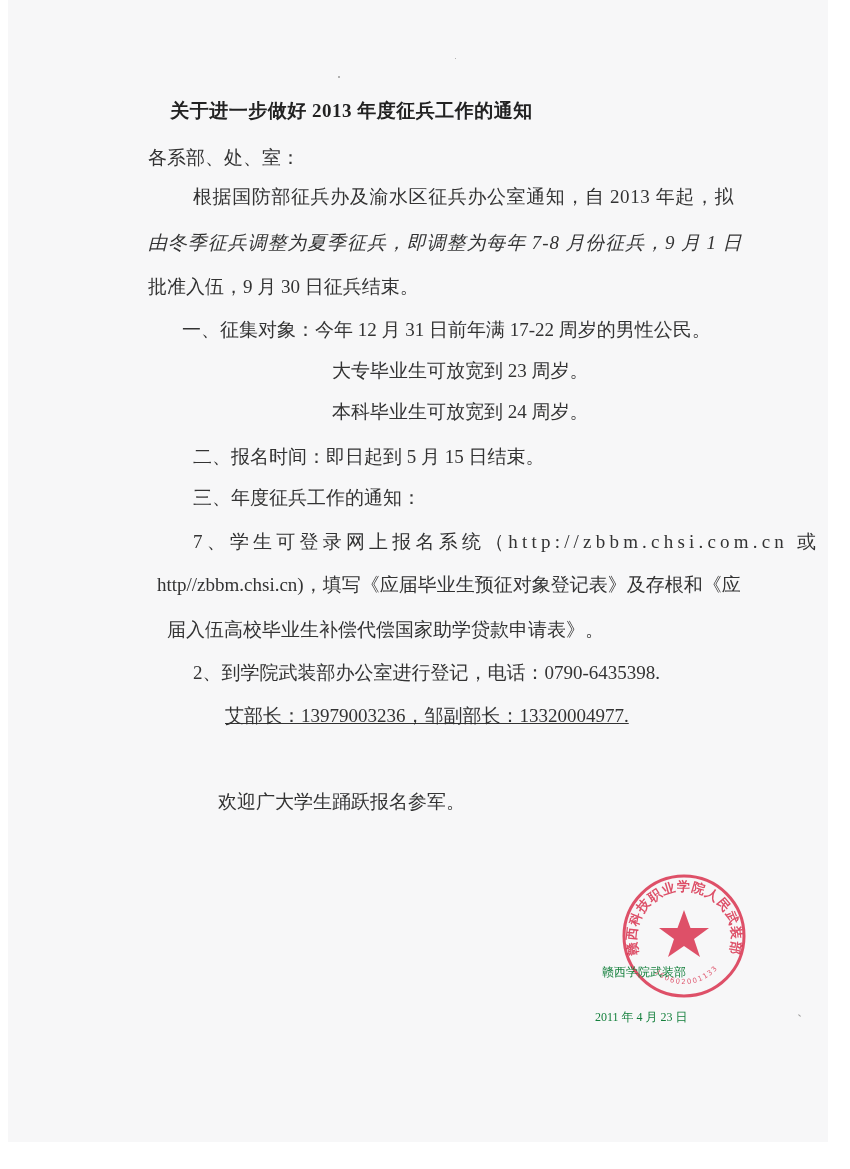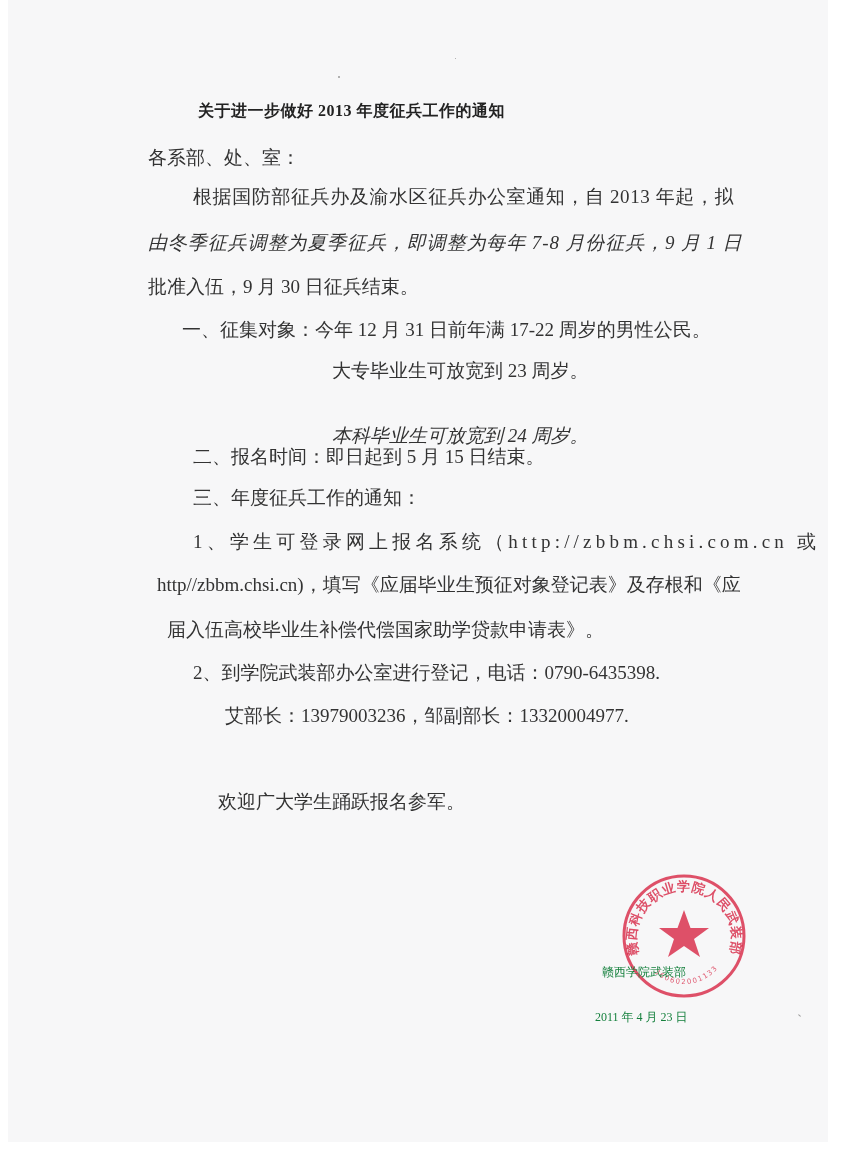--- a/index.html
+++ b/index.html
@@ -12,21 +12,21 @@
   .paper {
     position: absolute; left: 8px; top: 0; width: 820px; height: 1142px;
     background: #f7f7f8;
   }
   .line {
     position: absolute; white-space: nowrap; font-size: 19px; line-height: 22px;
     color: #333333;
   }
   .title {
     position: absolute; left: 0; width: 703px; top: 98px; text-align: center;
-    font-size: 16px; line-height: 26px; font-weight: bold; color: #222222;
+    font-size: 19px; line-height: 26px; font-weight: bold; color: #222222;
     letter-spacing: 0.5px;
   }
   .spaced { letter-spacing: 7px; }
   .stamp {
     position: absolute; left: 620px; top: 872px; width: 128px; height: 128px;
   }
   .stamp svg { width: 128px; height: 128px; }
   .sig { position: absolute; white-space: nowrap; font-size: 12px; line-height: 22px; color: #15803d; margin-left: 12px; }
   .speck { position: absolute; width: 2px; height: 2px; background: #9a9a9a; border-radius: 1px; }
 </style>
@@ -38,32 +38,32 @@
 <div class="title">关于进一步做好 2013 年度征兵工作的通知</div>
 
 <div class="line" style="left:148px; top:147px;">各系部、处、室：</div>
 
 <div class="line" style="left:193px; top:186px; letter-spacing:0.6px;">根据国防部征兵办及渝水区征兵办公室通知，自 2013 年起，拟</div>
 <div class="line" style="left:148px; top:232px; letter-spacing:0.9px;font-style:italic;">由冬季征兵调整为夏季征兵，即调整为每年 7-8 月份征兵，9 月 1 日</div>
 <div class="line" style="left:148px; top:276px;">批准入伍，9 月 30 日征兵结束。</div>
 
 <div class="line" style="left:182px; top:319px;">一、征集对象：今年 12 月 31 日前年满 17-22 周岁的男性公民。</div>
 <div class="line" style="left:332px; top:360px;">大专毕业生可放宽到 23 周岁。</div>
-<div class="line" style="left:332px; top:425px;font-style:italic;">本科毕业生可放宽到 24 周岁。</div>
+<div class="line" style="left:332px; top:401px;">本科毕业生可放宽到 24 周岁。</div>
 
 <div class="line" style="left:193px; top:446px;">二、报名时间：即日起到 5 月 15 日结束。</div>
 
 <div class="line" style="left:193px; top:487px;">三、年度征兵工作的通知：</div>
 
-<div class="line spaced" style="left:193px; top:531px; letter-spacing:4.2px;">1、学生可登录网上报名系统（http://zbbm.chsi.com.cn 或</div>
+<div class="line spaced" style="left:193px; top:531px; letter-spacing:4.2px;">7、学生可登录网上报名系统（http://zbbm.chsi.com.cn 或</div>
 <div class="line" style="left:157px; top:574px;">http//zbbm.chsi.cn)，填写《应届毕业生预征对象登记表》及存根和《应</div>
 <div class="line" style="left:167px; top:619px;">届入伍高校毕业生补偿代偿国家助学贷款申请表》。</div>
 
 <div class="line" style="left:193px; top:662px;">2、到学院武装部办公室进行登记，电话：0790-6435398.</div>
-<div class="line" style="left:225px; top:705px;">艾部长：13979003236，邹副部长：13320004977.</div>
+<div class="line" style="left:225px; top:705px;text-decoration:underline;">艾部长：13979003236，邹副部长：13320004977.</div>
 
 <div class="line" style="left:193px; top:791px;margin-left:25px;">欢迎广大学生踊跃报名参军。</div>
 
 <div class="stamp">
   <svg viewBox="0 0 128 128" xmlns="http://www.w3.org/2000/svg">
     <defs>
       <path id="ringPath" d="M 20 86 A 48 48 0 1 1 108 86" fill="none"></path>
       <path id="codePath" d="M 30 96 A 44 44 0 0 0 98 96" fill="none"></path>
     </defs>
     <circle cx="64" cy="64" r="60" fill="none" stroke="#d9324f" stroke-width="3" opacity="0.85"></circle>

